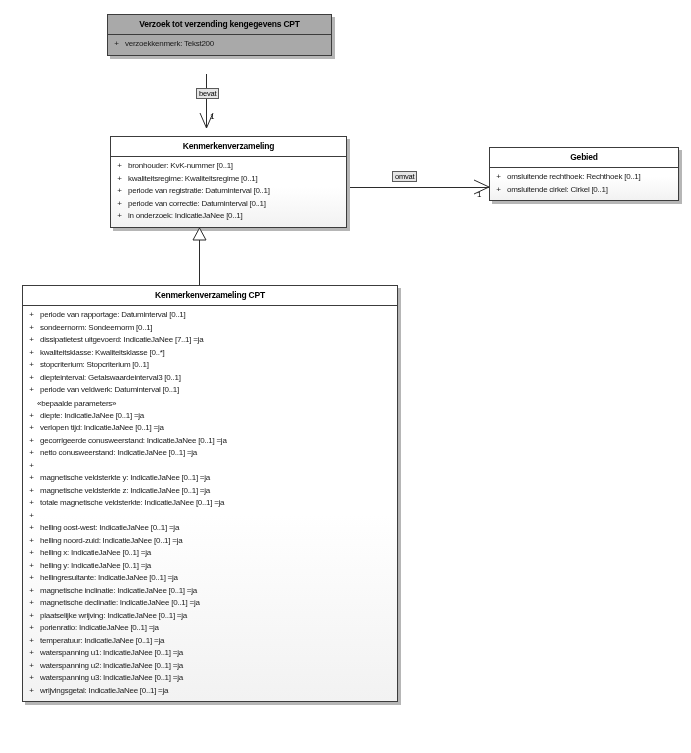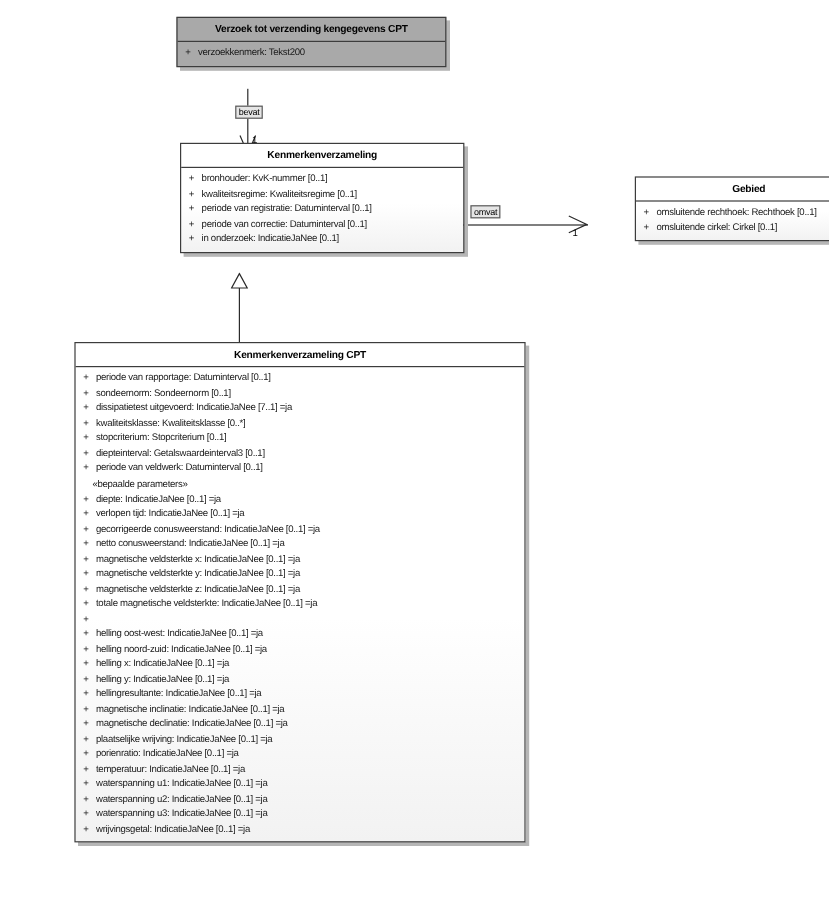--- a/index.html
+++ b/index.html
@@ -22,21 +22,20 @@
     width: 691px;
     height: 753px;
   }
   
   .uml-class {
     position: absolute;
     box-sizing: border-box;
     border: 1px solid #3c3c3c;
     background: #ffffff;
     box-shadow: 3px 3px 0 0 #b6b6b6;
-    margin-left: 40px;
   }
   .uml-class.gray {
     background: #a9a9a9;
     border: 1px solid #3c3c3c;
   }
   .uml-class.gradient {
     background: linear-gradient(to bottom, #ffffff 0%, #ffffff 55%, #f2f2f2 100%);
   }
   .uml-title {
     text-align: center;
@@ -135,21 +134,21 @@
     </div>
   </div>
 
   <div class="edge-h" style="left:347px; top:187px; width:143px;"></div>
   <div class="edge-label" style="left:392px; top:171px;">omvat</div>
   <svg class="arrow-open" style="left:473px; top:179px;" width="18" height="16" viewBox="0 0 18 16">
     <polyline points="1,1 16,8 1,15" fill="none" stroke="#2b2b2b" stroke-width="1"></polyline>
   </svg>
   <div class="mult-label" style="left:477px; top:190px;">1</div>
 
-  <div class="uml-class gradient" style="left:110px; top:119px; width:237px;">
+  <div class="uml-class gradient" style="left:110px; top:136px; width:237px;">
     <div class="uml-title">Kenmerkenverzameling</div>
     <div class="uml-compartment">
       <div class="uml-attr">
         <span class="vis">+</span>
         <span class="sig">bronhouder: KvK-nummer [0..1]</span>
       </div>
       <div class="uml-attr">
         <span class="vis">+</span>
         <span class="sig">kwaliteitsregime: Kwaliteitsregime [0..1]</span>
       </div>
@@ -233,21 +232,20 @@
       <div class="uml-attr">
         <span class="vis">+</span>
         <span class="sig">gecorrigeerde conusweerstand: IndicatieJaNee [0..1] =ja</span>
       </div>
       <div class="uml-attr">
         <span class="vis">+</span>
         <span class="sig">netto conusweerstand: IndicatieJaNee [0..1] =ja</span>
       </div>
       <div class="uml-attr">
         <span class="vis">+</span>
-        <span class="sig">magnetische veldsterkte x: IndicatieJaNee [0..1] =ja</span>
       </div>
       <div class="uml-attr">
         <span class="vis">+</span>
         <span class="sig">magnetische veldsterkte y: IndicatieJaNee [0..1] =ja</span>
       </div>
       <div class="uml-attr">
         <span class="vis">+</span>
         <span class="sig">magnetische veldsterkte z: IndicatieJaNee [0..1] =ja</span>
       </div>
       <div class="uml-attr">

